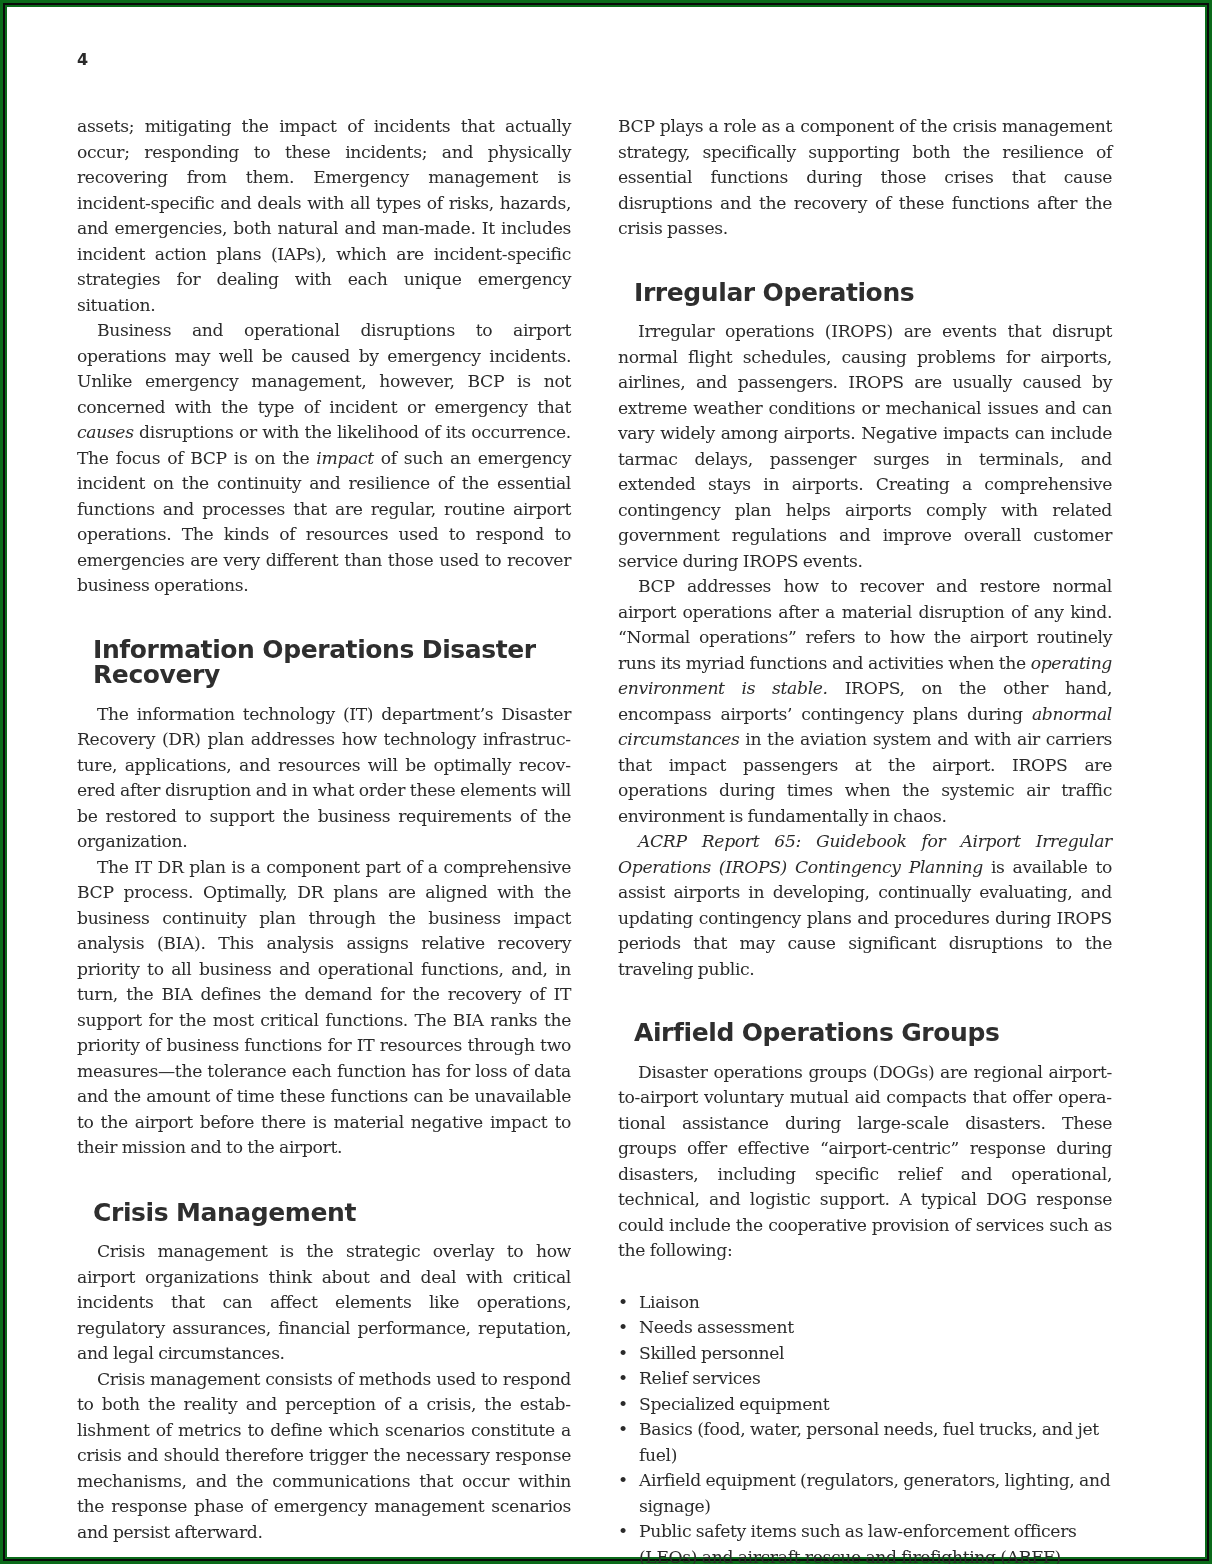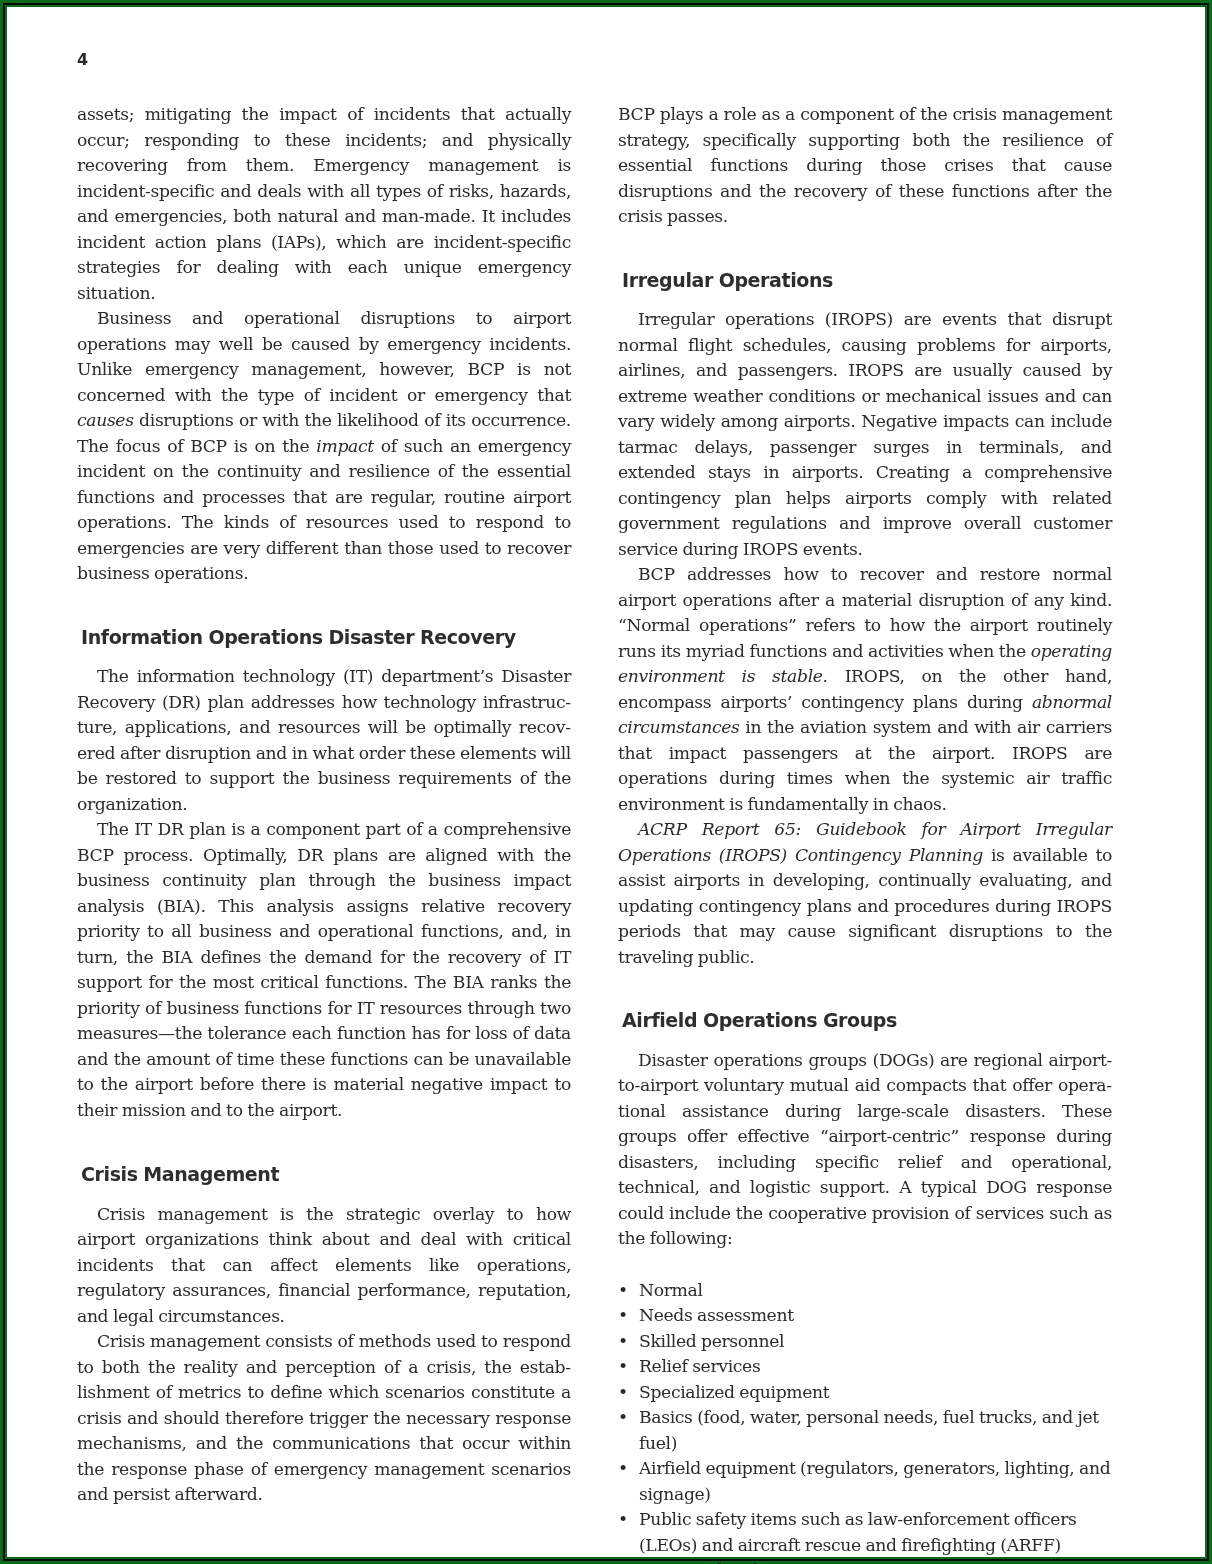--- a/index.html
+++ b/index.html
@@ -14,31 +14,31 @@
   }
   .frame-inner2 {
     position: absolute; left: 5px; top: 5px; width: 1202px; height: 1554px;
     box-sizing: border-box; border: 2px solid #0b6b1a;
   }
   .page-number {
     position: absolute; left: 77px; top: 50px;
     font-family: "DejaVu Sans", sans-serif; font-weight: bold; font-size: 16px; color: #2a2a2a;
   }
   .col {
-    position: absolute; top: 102px; width: 494px;
+    position: absolute; top: 114px; width: 494px;
     font-family: "DejaVu Serif", serif; font-size: 17.2px; line-height: 25.5px; color: #2b2b2b;
     text-align: justify; letter-spacing: -0.35px; word-spacing: -0.5px;
   }
   .col.left { left: 77px; }
   .col.right { left: 618px; }
   p { margin: 0; text-indent: 20px; hyphens: manual; }
   p.noindent { text-indent: 0; }
   h2 {
-    font-family: "DejaVu Sans", sans-serif; font-weight: bold; font-size: 19px;
-    color: #2e2e2e; margin: 4px; letter-spacing: -0.4px; text-align: left;
+    font-family: "DejaVu Sans", sans-serif; font-weight: bold; font-size: 25px;
+    color: #2e2e2e; margin: 16px; letter-spacing: -0.4px; text-align: left;
   }
   .h-left-1 { margin-top: 38px; margin-bottom: 14px; }
   .h-left-2 { margin-top: 39px; margin-bottom: 14px; }
   .h-right-1 { margin-top: 38px; margin-bottom: 14px; }
   .h-right-2 { margin-top: 38px; margin-bottom: 14px; }
   em { }
   ul { list-style: none; margin: 26px 0 0 0; padding: 0; text-align: left; }
   ul li { position: relative; padding-left: 21px; }
   ul li .bullet { position: absolute; left: 0; top: 0; }
 </style>
@@ -69,21 +69,21 @@
 
   <h2 class="h-right-1">Irregular Operations</h2>
   <p>Irregular operations (IROPS) are events that disrupt nor­mal flight schedules, causing problems for airports, airlines, and passengers. IROPS are usually caused by extreme weather conditions or mechanical issues and can vary widely among airports. Negative impacts can include tarmac delays, passen­ger surges in terminals, and extended stays in airports. Creat­ing a comprehensive contingency plan helps airports comply with related government regulations and improve overall customer service during IROPS events.</p>
   <p><span>BCP addresses how to recover and restore normal airport operations after a material disruption of any kind. “Normal operations” refers to how the airport routinely runs its myr­iad functions and activities when the </span><em>operating environment is stable.</em><span> IROPS, on the other hand, encompass airports’ con­tingency plans during </span><em>abnormal circumstances</em><span> in the aviation system and with air carriers that impact passengers at the air­port. IROPS are operations during times when the systemic air traffic environment is fundamentally in chaos.</span></p>
   <p><em>ACRP Report 65: Guidebook for Airport Irregular Operations (IROPS) Contingency Planning</em><span> is available to assist airports in developing, continually evaluating, and updating contin­gency plans and procedures during IROPS periods that may cause significant disruptions to the traveling public.</span></p>
 
   <h2 class="h-right-2">Airfield Operations Groups</h2>
   <p>Disaster operations groups (DOGs) are regional airport-to-airport voluntary mutual aid compacts that offer opera­tional assistance during large-scale disasters. These groups offer effective “airport-centric” response during disasters, including specific relief and operational, technical, and logis­tic support. A typical DOG response could include the coop­erative provision of services such as the following:</p>
 
   <ul>
-    <li><span class="bullet">•</span><span>Normal</span></li>
+    <li><span class="bullet">•</span><span>Liaison</span></li>
     <li><span class="bullet">•</span><span>Needs assessment</span></li>
     <li><span class="bullet">•</span><span>Skilled personnel</span></li>
     <li><span class="bullet">•</span><span>Relief services</span></li>
     <li><span class="bullet">•</span><span>Specialized equipment</span></li>
     <li><span class="bullet">•</span><span>Basics (food, water, personal needs, fuel trucks, and jet fuel)</span></li>
     <li><span class="bullet">•</span><span>Airfield equipment (regulators, generators, lighting, and signage)</span></li>
     <li><span class="bullet">•</span><span>Public safety items such as law-enforcement officers (LEOs) and aircraft rescue and firefighting (ARFF) personnel and equipment</span></li>
   </ul>
 </div>
 

